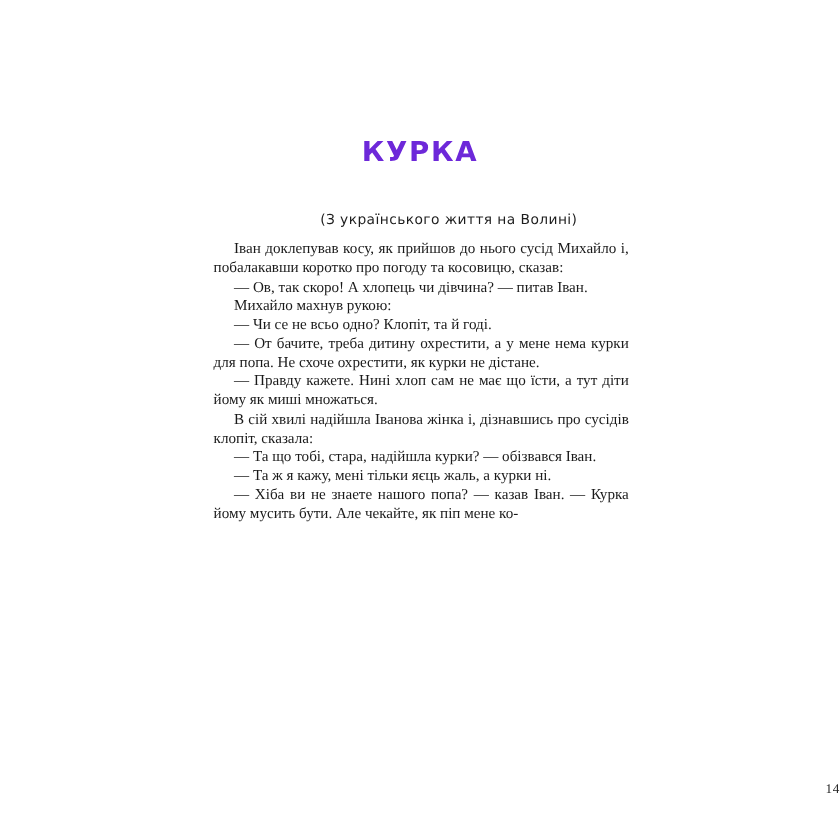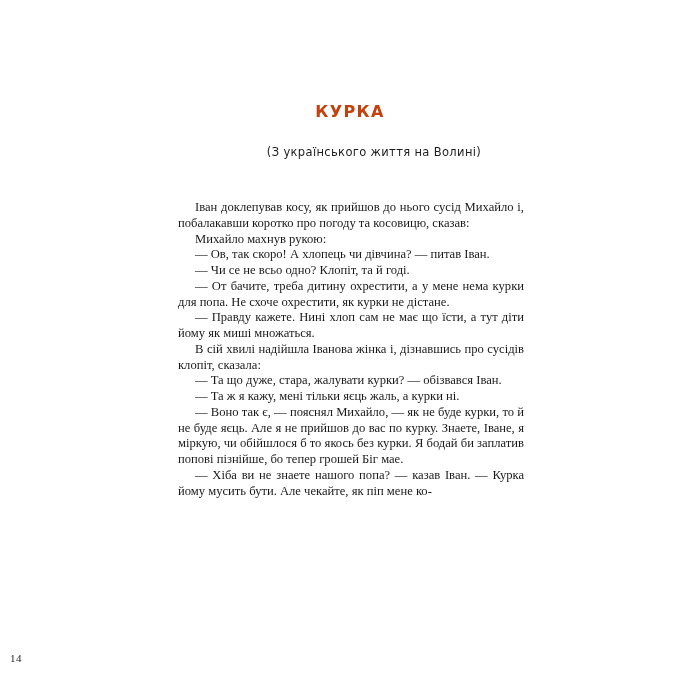--- a/index.html
+++ b/index.html
@@ -28,26 +28,26 @@
   .heading-block {
     position: absolute;
     left: 0;
     right: 0;
     top: 104px;
     text-align: center;
   }
 
   .chapter-title {
     font-family: "DejaVu Sans", "Liberation Sans", sans-serif;
-    font-size: 16px;
+    font-size: 23px;
     font-weight: 700;
     letter-spacing: 1.4px;
-    color: #c2410c;
+    color: #6d28d9;
     line-height: 1;
-    margin: 0;
+    margin: 12px;
   }
 
   .chapter-subtitle {
     font-family: "DejaVu Sans", "Liberation Sans", sans-serif;
     font-size: 11.5px;
     font-weight: 400;
     letter-spacing: 0.35px;
     color: #1d1d1d;
     line-height: 1;
     margin: 0;
@@ -87,47 +87,45 @@
   .para.nostretch::after {
     content: none;
   }
 
   
   .folio {
     position: absolute;
     left: 0;
     right: 0;
     top: 652px;
-    text-align: left;
+    text-align: right;
     font-family: "Liberation Serif", "DejaVu Serif", serif;
     font-size: 11px;
     letter-spacing: 0.5px;
     color: #262626;
-    padding-left: 10px;
   }
 </style>
 </head>
 <body style="background: rgb(255, 255, 255); color: rgb(26, 26, 26);">
 
 <div class="page">
 
   <div class="heading-block">
     <h1 class="chapter-title">КУРКА</h1>
     <p class="chapter-subtitle">(З українського життя на Волині)</p>
   </div>
 
   <div class="text-column">
       <p class="para indent nostretch">Іван доклепував косу, як прийшов до нього сусід Михайло і, побалакавши коротко про погоду та косовицю, сказав:</p>
+      <p class="para indent nostretch">— Ов, так скоро! А хлопець чи дівчина? — питав Іван.</p>
       <p class="para indent nostretch">Михайло махнув рукою:</p>
-      <p class="para indent nostretch">— Ов, так скоро! А хлопець чи дівчина? — питав Іван.</p>
       <p class="para indent nostretch">— Чи се не всьо одно? Клопіт, та й годі.</p>
       <p class="para indent nostretch">— От бачите, треба дитину охрестити, а у мене нема курки для попа. Не схоче охрестити, як курки не дістане.</p>
       <p class="para indent nostretch">— Правду кажете. Нині хлоп сам не має що їсти, а тут діти йому як миші множаться.</p>
       <p class="para indent nostretch">В сій хвилі надійшла Іванова жінка і, дізнавшись про сусідів клопіт, сказала:</p>
-      <p class="para indent nostretch">— Та що дуже, стара, жалувати курки? — обізвався Іван.</p>
+      <p class="para indent nostretch">— Та що тобі, стара, надійшла курки? — обізвався Іван.</p>
       <p class="para indent nostretch">— Та ж я кажу, мені тільки яєць жаль, а курки ні.</p>
-      <p class="para indent nostretch">— Воно так є, — пояснял Михайло, — як не буде курки, то й не буде яєць. Але я не прийшов до вас по курку. Знаете, Іване, я міркую, чи обійшлося б то якось без курки. Я бодай би заплатив попові пізнійше, бо тепер грошей Біг мае.</p>
       <p class="para indent nostretch">— Хіба ви не знаете нашого попа? — казав Іван. — Курка йому мусить бути. Але чекайте, як піп мене ко-</p>
     </div>
 
   <div class="folio">14</div>
 
 </div>
 
 </body></html>

